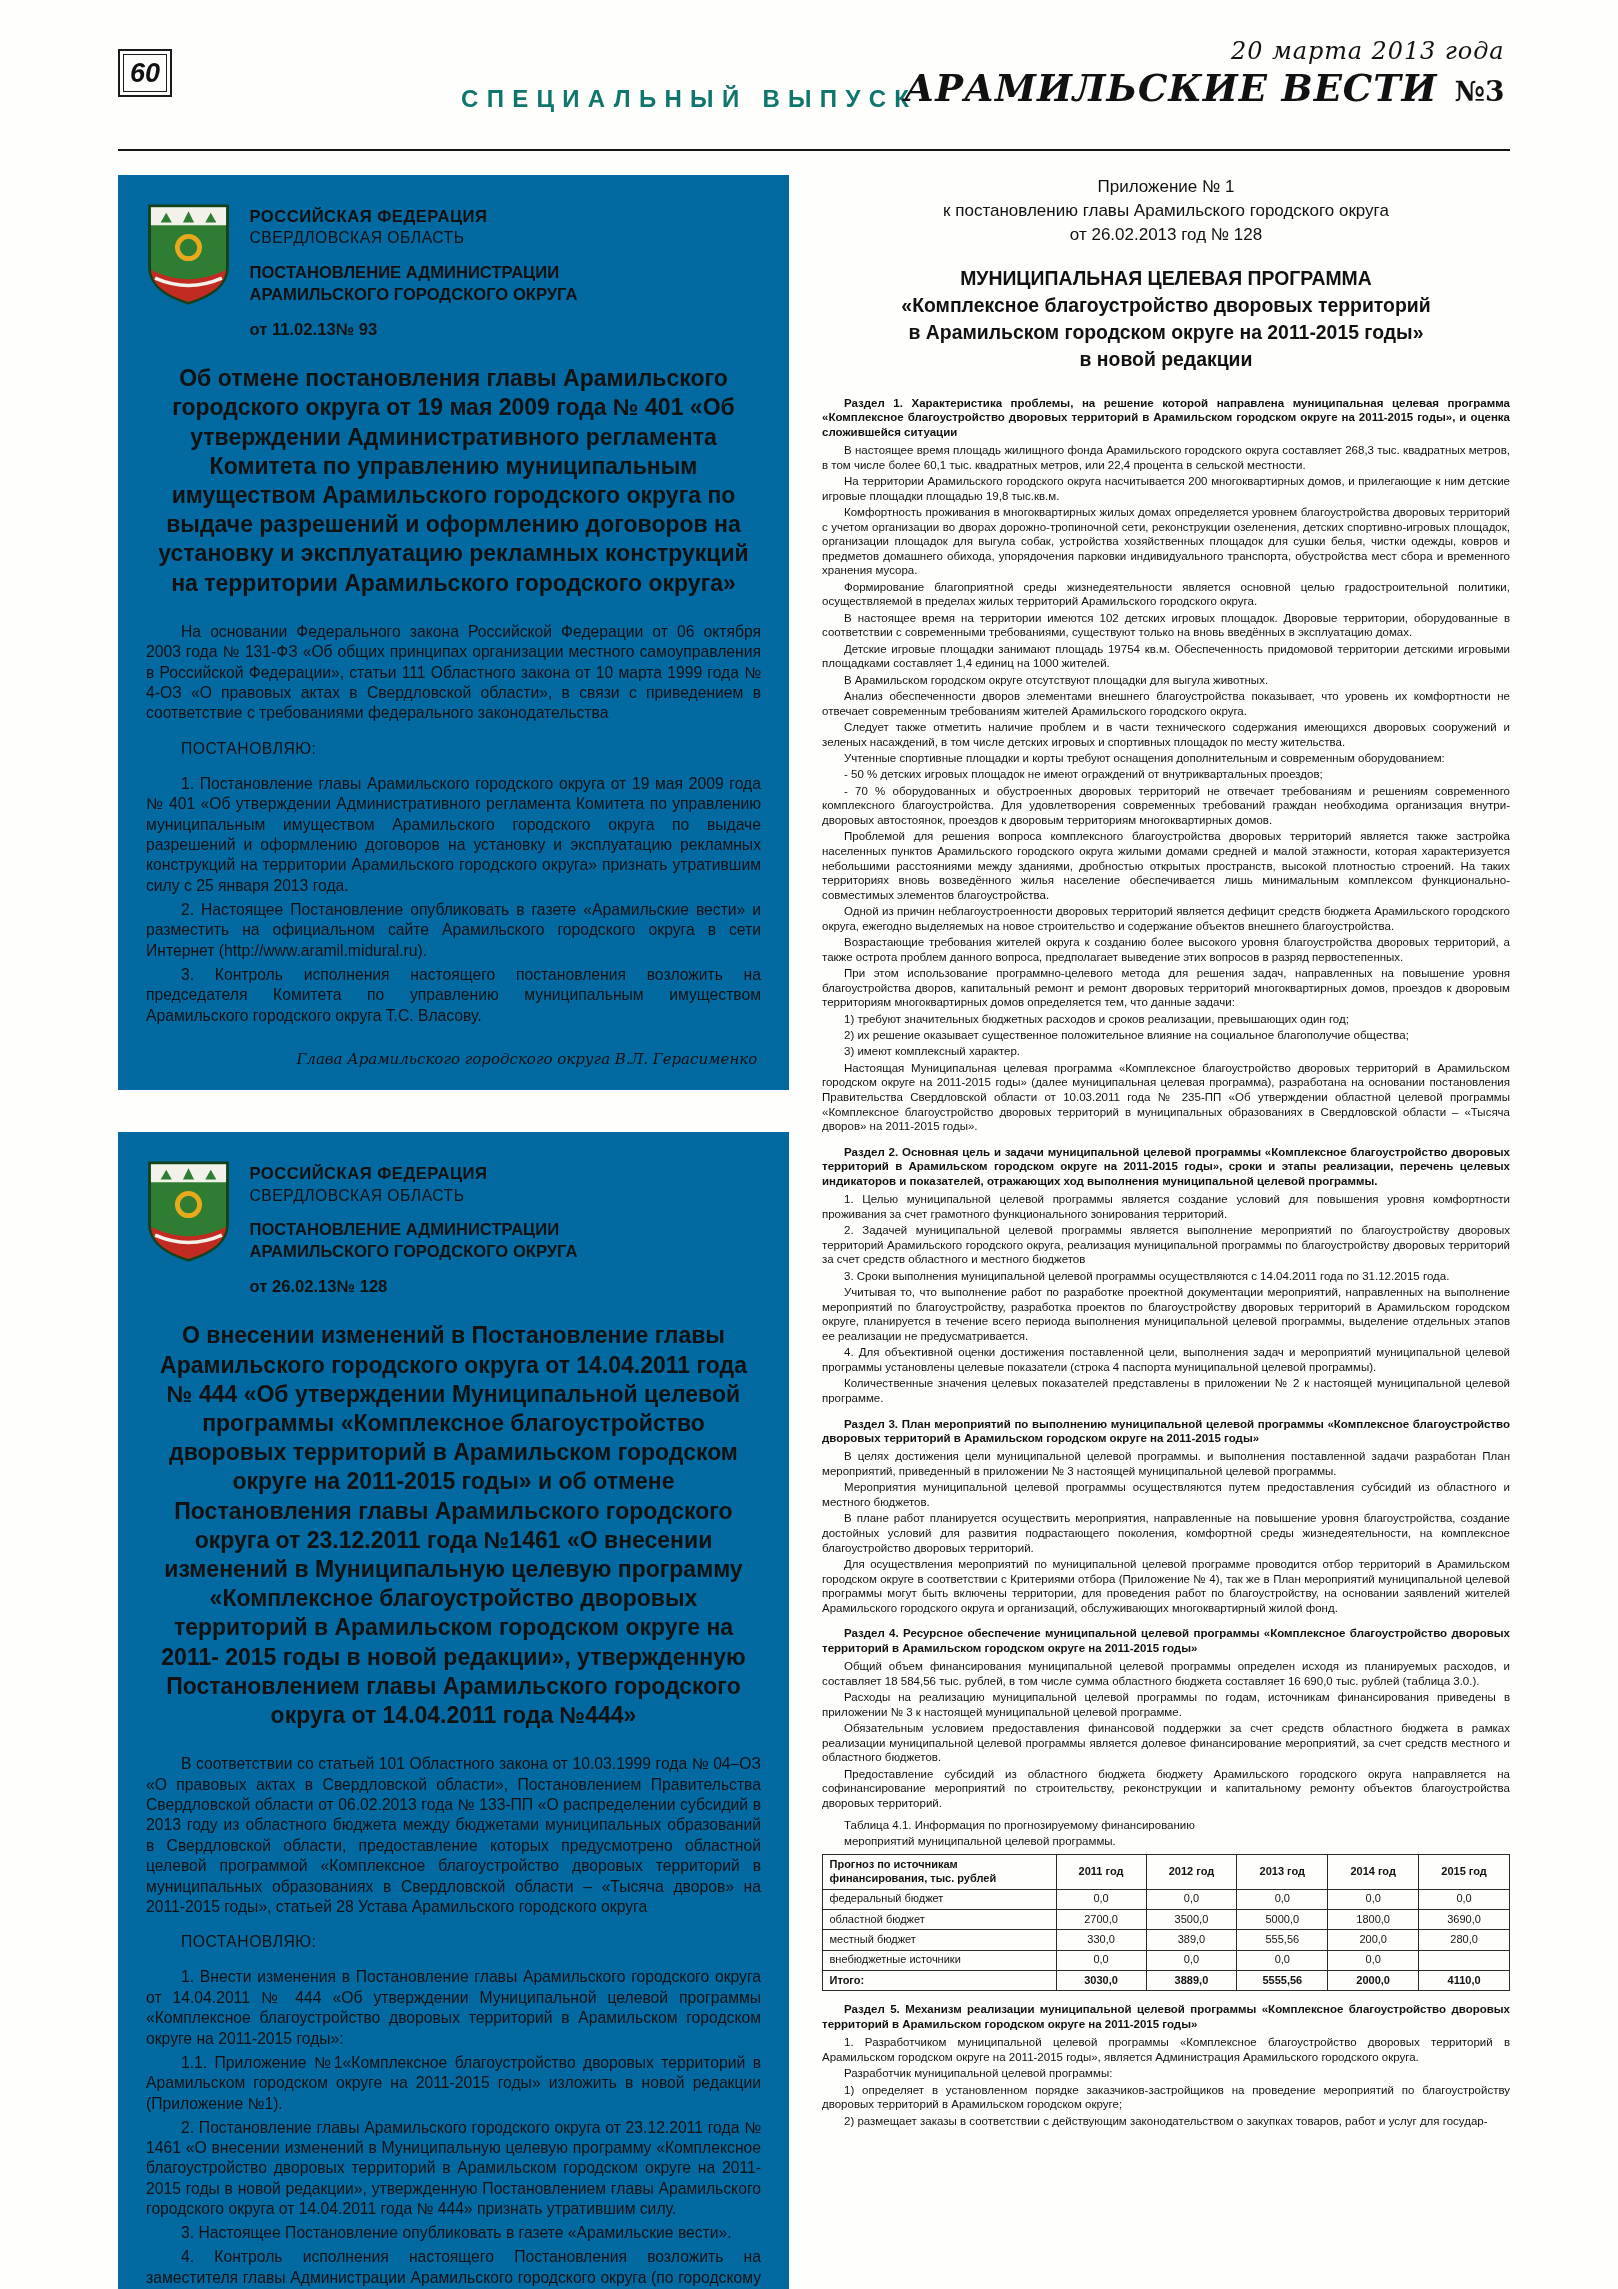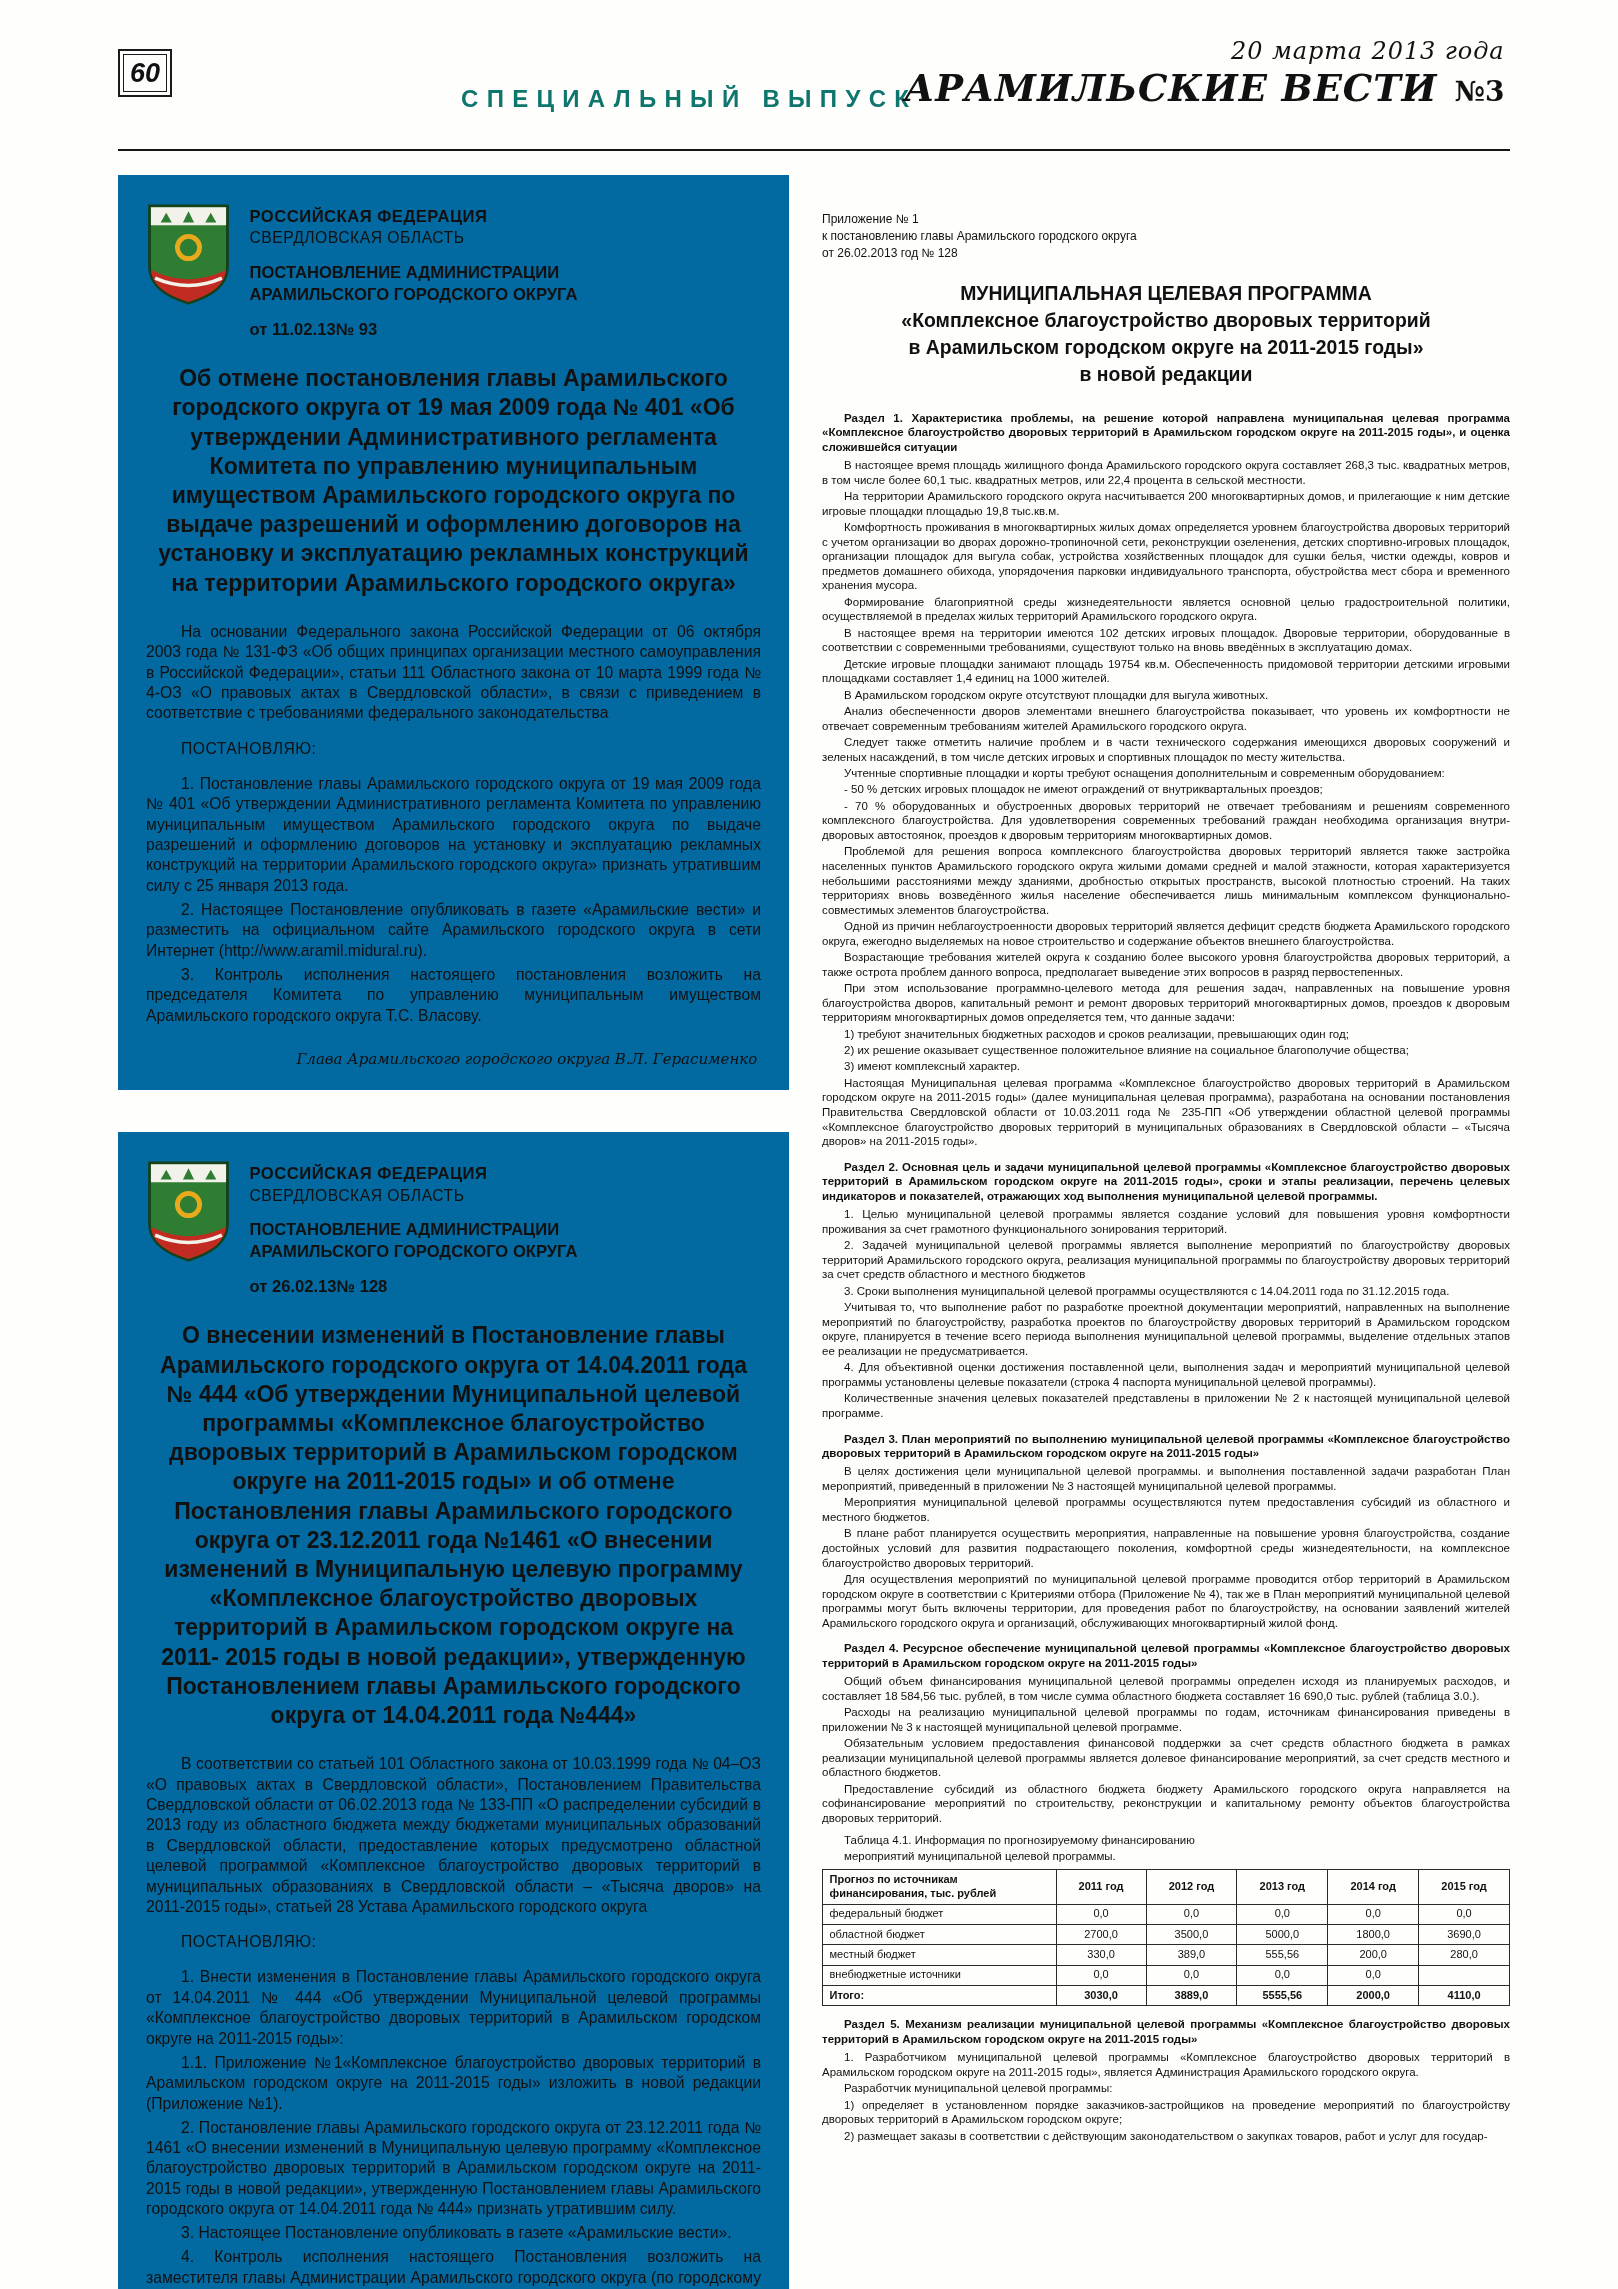--- a/index.html
+++ b/index.html
@@ -48,21 +48,21 @@
   .decree-body p {
     font-size:15.7px; line-height:1.3; text-align:justify; text-indent:35px;
     margin-bottom:3.7px;
   }
   .decree-body p.resolve { margin:14.8px 0 14.8px 0; letter-spacing:0.5px; }
   .decree-sign {
     margin-top:24px; font-size:15px; font-style:italic; text-align:right;
     font-family:"DejaVu Serif", serif; padding-right:3.7px;
   }
   
-  .annex { text-align:left; font-size:12px; line-height:1.4; margin-bottom:18.5px;margin-top:36px; }
+  .annex { text-align:center; font-size:17px; line-height:1.4; margin-bottom:18.5px; }
   .annex div { }
   .program-title { text-align:center; font-weight:bold; font-size:19.4px; line-height:1.4; margin-bottom:22px; }
   .rc p, .rc .cap-line {
     font-size:11.5px; line-height:1.27; text-align:justify; text-indent:22px;
     margin-bottom:1.8px;
   }
   .rc p.sec-header { font-weight:bold; margin:11px 0 3.7px 0; }
   .rc-section { }
   .cap-line { text-align:left; }
   .tbl-caption { margin-top:7.4px; }

